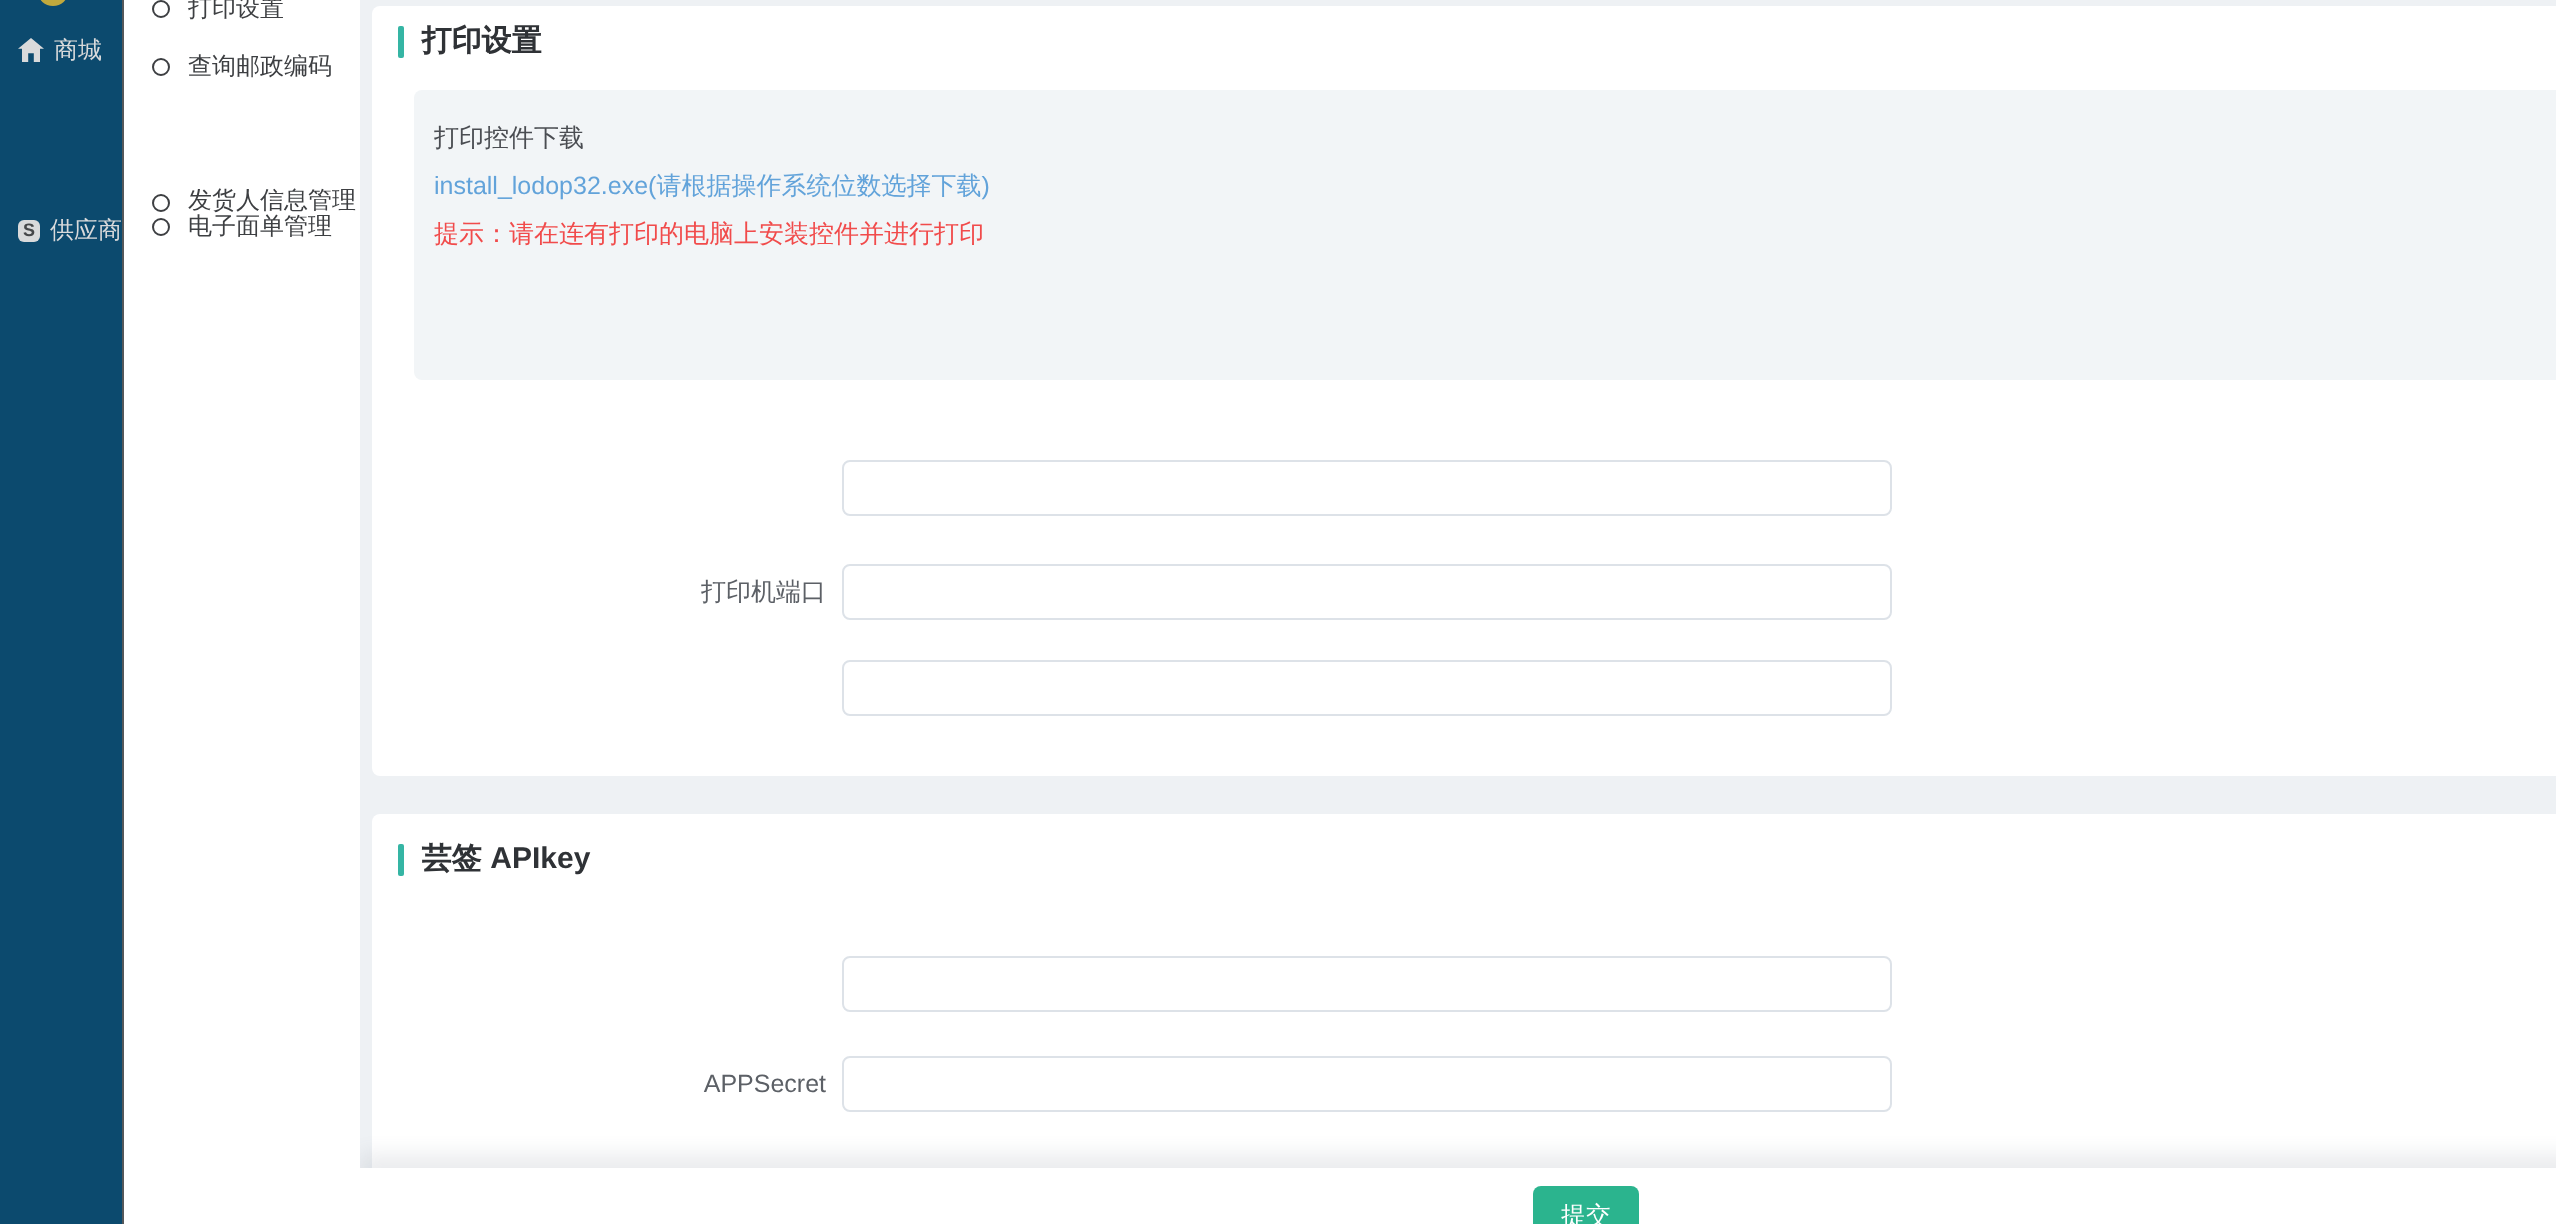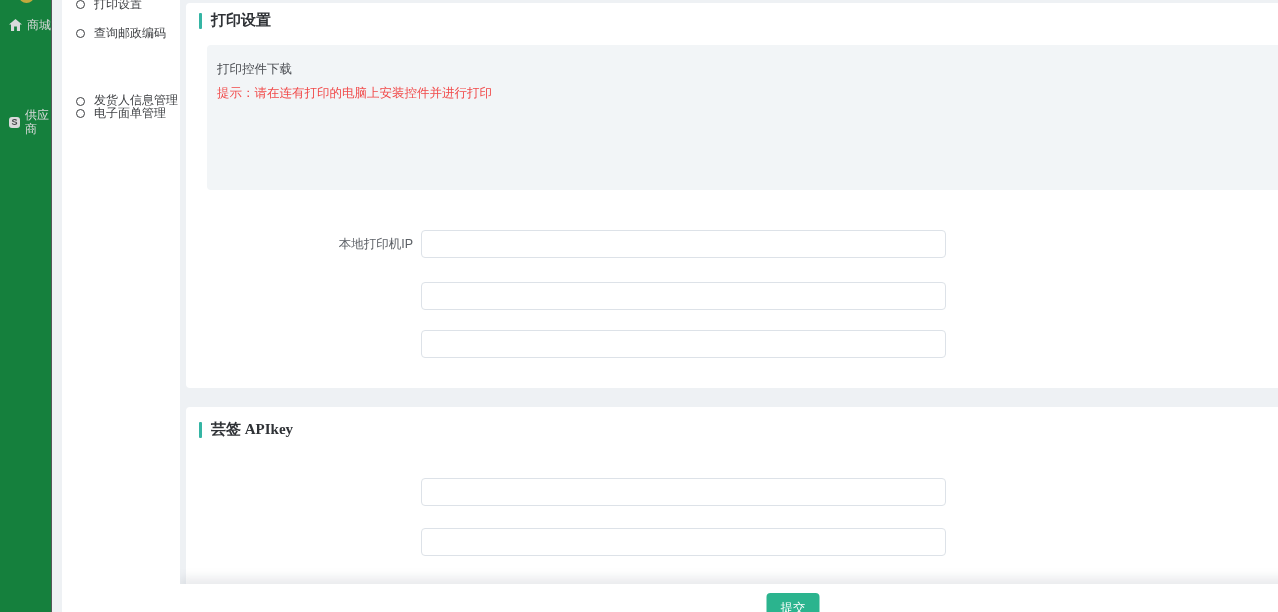--- a/index.html
+++ b/index.html
@@ -5,22 +5,22 @@
   * { margin:0; padding:0; box-sizing:border-box; }
   html,body { width:1278px; height:612px; overflow:hidden; }
   body {
     position:relative;
     background:#eef1f4;
     font-family:"Liberation Sans", sans-serif;
   }
 
   
   .primary-sidebar {
-    position:absolute; left:0; top:0; bottom:0; width:52px;
-    background:#15803d; z-index:4;
+    position:absolute; left:0; top:0; bottom:0; width:62px;
+    background:#0c4a6e; z-index:4;
     border-right:1px solid #55585a;
   }
   .logo-sliver {
     position:absolute; left:19px; top:-11px; width:15px; height:14px;
     border-radius:50%; background:#c2a93d;
   }
   .p-item {
     position:absolute; left:0; width:100%;
     display:flex; align-items:center; gap:5px; padding-left:9px;
     color:#d9dadb; font-size:12px; cursor:pointer; line-height:14px;
@@ -60,21 +60,21 @@
   }
   .card-print { top:3px; height:385px; }
   .card-apikey { top:407px; height:232px; }
 
   .card-title {
     position:absolute; left:13px;
     display:flex; align-items:center; gap:9px;
     font-size:15px; font-weight:bold; color:#2f3236;
   }
   .card-print .card-title { top:8px; }
-  .card-apikey .card-title { top:13px;font-family:Liberation Serif, serif; }
+  .card-apikey .card-title { top:13px; }
   .accent-bar { width:3px; height:16px; background:#35b5a4; border-radius:1px; flex:none; }
 
   
   .download-panel {
     position:absolute; left:21px; right:21px; top:42px; height:145px;
     background:#f2f5f7; border-radius:4px;
     padding:12px 0 0 10px; font-size:12.5px;
   }
   .dl-line { height:24px; line-height:24px; white-space:nowrap; }
   .dl-head { color:#4a4d52; }
@@ -150,44 +150,46 @@
 </div>
 
 <div class="card card-print">
   <div class="card-title">
     <span class="accent-bar"></span>
     <span>打印设置</span>
   </div>
 
   <div class="download-panel">
     <div class="dl-line dl-head">打印控件下载</div>
+    <a class="dl-line dl-link">install_lodop32.exe(请根据操作系统位数选择下载)</a>
     <div class="dl-line dl-tip">提示：请在连有打印的电脑上安装控件并进行打印</div>
   </div>
 
   <div class="form-row row-ip">
-    <span class="form-label">本地打印机IP</span>
     <input class="form-input" value="" style="">
   </div>
   <div class="form-row row-port">
+    <span class="form-label">打印机端口</span>
     <input class="form-input" value="" style="">
   </div>
   <div class="form-row row-pname">
     <input class="form-input" value="" style="">
   </div>
 </div>
 
 <div class="card card-apikey">
   <div class="card-title">
     <span class="accent-bar"></span>
     <span>芸签 APIkey</span>
   </div>
 
   <div class="form-row row-appid">
     <input class="form-input" value="" style="">
   </div>
   <div class="form-row row-secret">
+    <span class="form-label">APPSecret</span>
     <input class="form-input" value="" style="">
   </div>
 </div>
 
 <div class="footer">
   <button class="submit-btn">提交</button>
 </div>
 
 </body></html>

